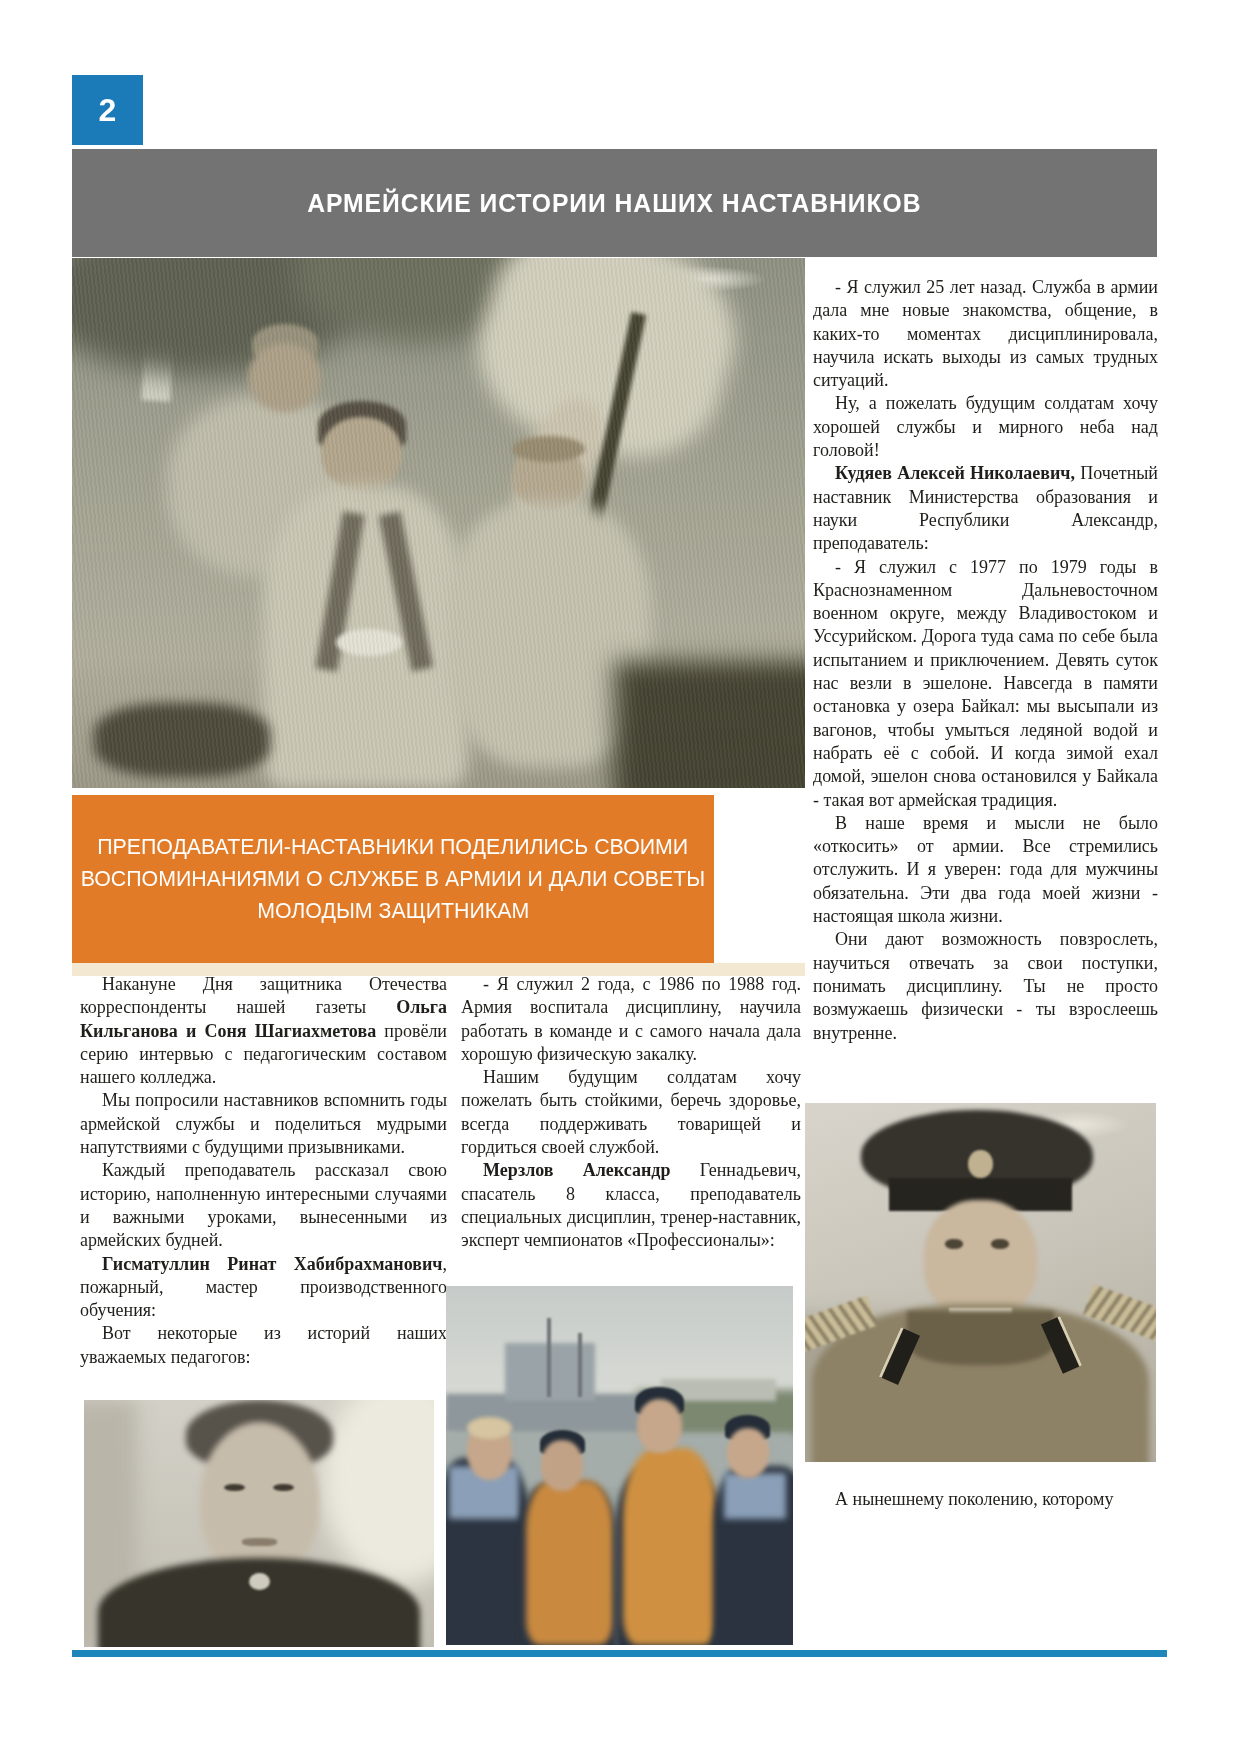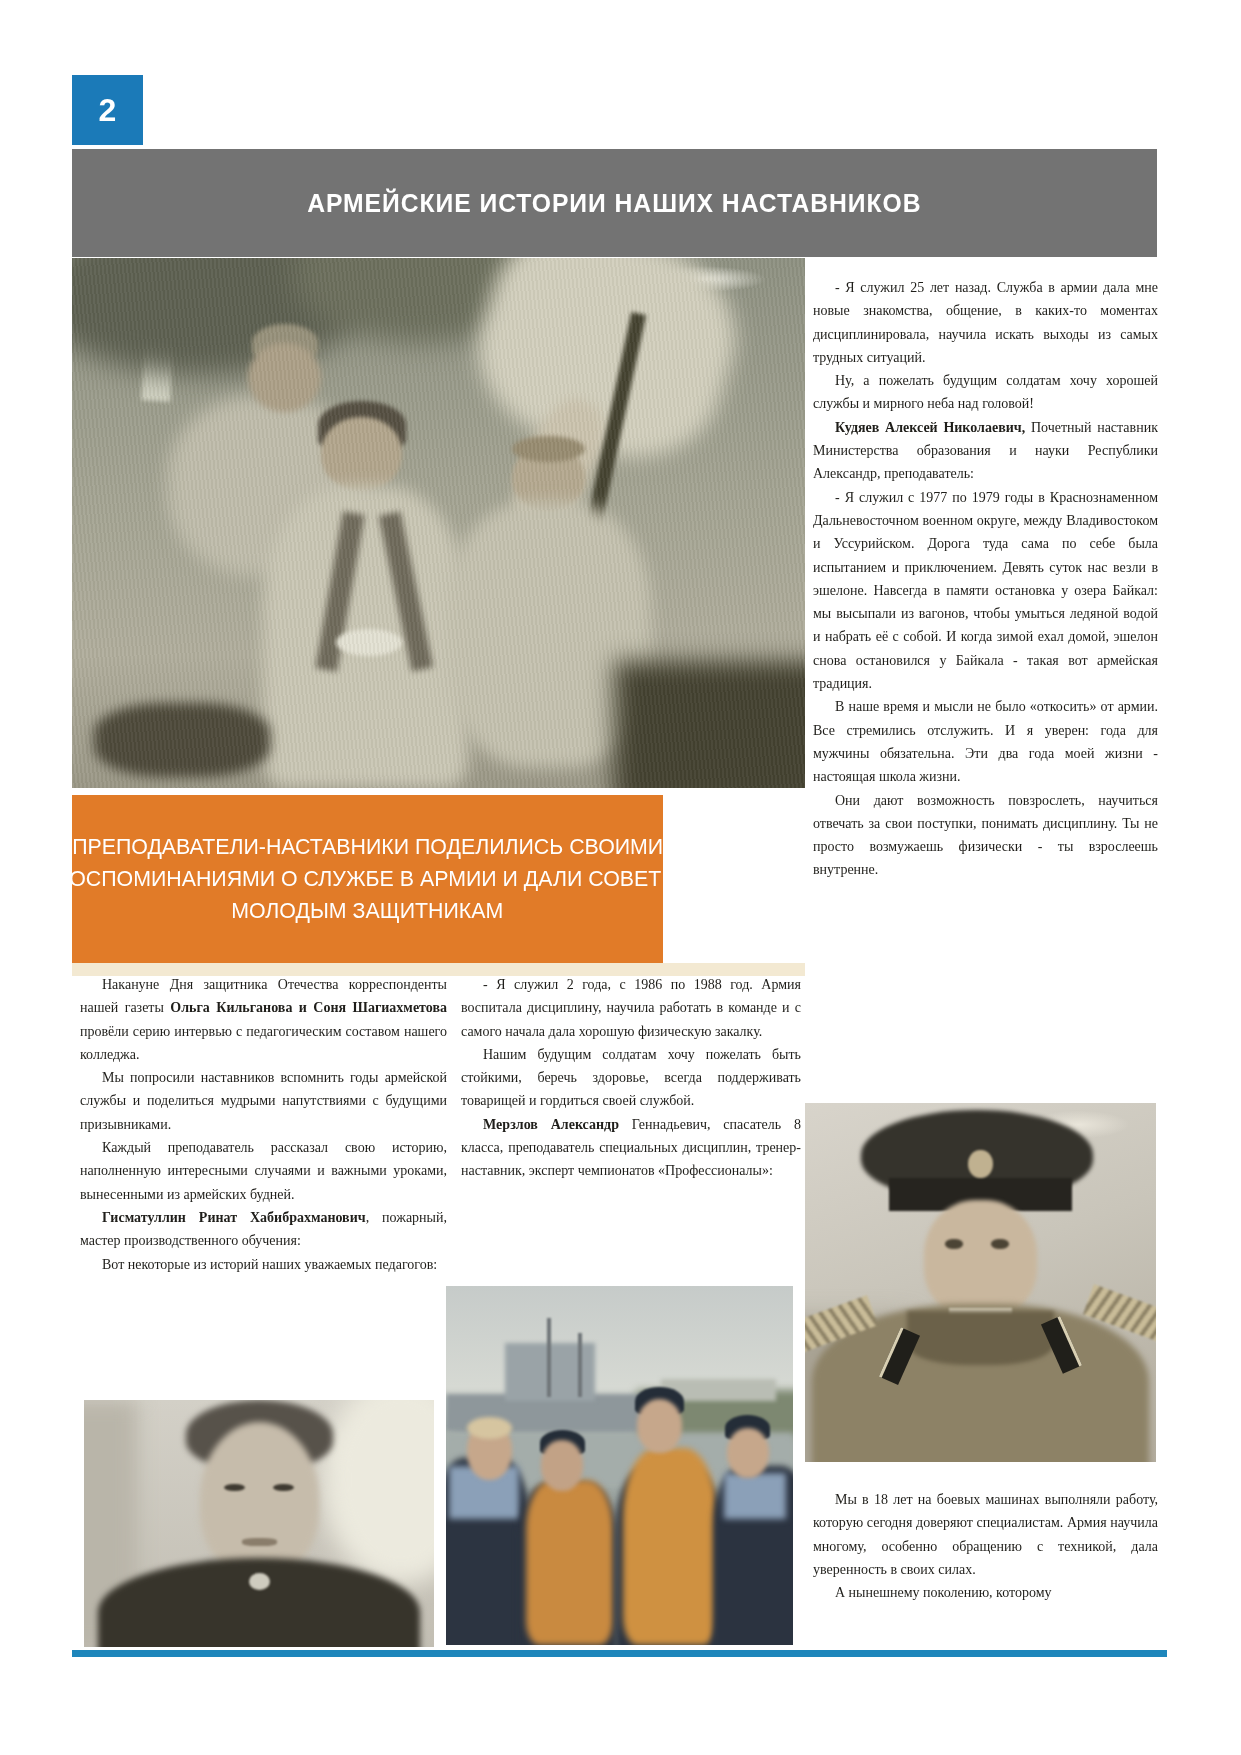--- a/index.html
+++ b/index.html
@@ -13,28 +13,28 @@
   .masthead-box{left:158px;top:74px;width:999px;height:69px;border:4px solid #1b7ab8;
                 box-sizing:border-box;background:#ffffff;display:flex;align-items:center;}
   .masthead-text{color:#1b7ab8;font-family:"Liberation Sans",sans-serif;font-weight:bold;
                  font-size:46px;letter-spacing:1px;white-space:nowrap;
                  transform:scaleX(.82);transform-origin:left center;padding-left:16px;}
   .banner{left:72px;top:149px;width:1085px;height:108px;background:#737373;
           display:flex;align-items:center;justify-content:center;}
   .banner span{color:#ffffff;font-family:"Liberation Sans",sans-serif;font-weight:bold;
                font-size:26px;letter-spacing:1px;white-space:nowrap;transform:scaleX(.95);}
   
-  .caption-box{left:72px;top:795px;width:591px;height:168px;background:#e17b28;
+  .caption-box{left:72px;top:795px;width:642px;height:168px;background:#e17b28;
                display:flex;flex-direction:column;align-items:center;justify-content:center;}
   .caption-box div{color:#ffffff;font-family:"Liberation Sans",sans-serif;font-size:22px;
                    line-height:32px;white-space:nowrap;transform:scaleX(.97);text-align:center;}
   .cream-strip{left:72px;top:963px;width:733px;height:13px;background:#f3e9d2;}
   .bottom-bar{left:72px;top:1650px;width:1095px;height:7px;background:#1e86bb;}
   
-  .col{font-size:14px;line-height:23.3px;text-align:justify;overflow:hidden;}
+  .col{font-size:18px;line-height:23.3px;text-align:justify;overflow:hidden;}
   .col p{margin:0;text-indent:22px;}
   .col .bold{font-weight:bold;}
   .col1{left:80px;top:973px;width:367px;height:424px;}
   .col2{left:461px;top:973px;width:340px;height:312px;}
   .col3top{left:813px;top:276px;width:345px;height:820px;}
   .col3bot{left:813px;top:1488px;width:345px;height:158px;}
   
   .ph{overflow:hidden;}
   .s{position:absolute;}
   .photo-group{left:72px;top:258px;width:733px;height:530px;
@@ -112,21 +112,20 @@
     </div>
   <div class="abs col col3top">
       <p><span>- Я служил 25 лет назад. Служба в армии дала мне новые знакомства, общение, в каких-то моментах дисциплинировала, научила искать выходы из самых трудных ситуаций.</span></p>
       <p><span>Ну, а пожелать будущим солдатам хочу хорошей службы и мирного неба над головой!</span></p>
       <p><span class="bold">Кудяев Алексей Николаевич,</span><span> Почетный наставник Министерства образования и науки Республики Александр, преподаватель:</span></p>
       <p><span>- Я служил с 1977 по 1979 годы в Краснознаменном Дальневосточном военном округе, между Владивостоком и Уссурийском. Дорога туда сама по себе была испытанием и приключением. Девять суток нас везли в эшелоне. Навсегда в памяти остановка у озера Байкал: мы высыпали из вагонов, чтобы умыться ледяной водой и набрать её с собой. И когда зимой ехал домой, эшелон снова остановился у Байкала - такая вот армейская традиция.</span></p>
       <p><span>В наше время и мысли не было «откосить» от армии. Все стремились отслужить. И я уверен: года для мужчины обязательна. Эти два года моей жизни - настоящая школа жизни.</span></p>
       <p><span>Они дают возможность повзрослеть, научиться отвечать за свои поступки, понимать дисциплину. Ты не просто возмужаешь физически - ты взрослеешь внутренне.</span></p>
     </div>
   <div class="abs col col3bot">
-      <p><span>Мы в 18 лет на боевых машинах выполняли работу, которую сегодня доверяют специалистам. Армия научила многому, особенно обращению с техникой, дала уверенность в своих силах.</span></p>
       <p><span>А нынешнему поколению, которому</span></p>
     </div>
 
   <div class="abs ph photo-p1">
     <div class="s" style="left:68%;top:-10%;width:45%;height:85%;background:#eceade;border-radius:50%;filter:blur(12px);"></div>
     <div class="s" style="left:-10%;top:0;width:25%;height:100%;background:#b9b5a9;filter:blur(10px);"></div>
     <div class="s" style="left:29%;top:0;width:42%;height:28%;background:#57524a;border-radius:50% 50% 40% 40%;filter:blur(3px);"></div>
     <div class="s" style="left:33%;top:9%;width:34%;height:62%;background:#c6bcab;border-radius:50% 50% 42% 42%;filter:blur(3px);"></div>
     <div class="s" style="left:40%;top:34%;width:6%;height:3%;background:#3f3a31;border-radius:50%;filter:blur(1px);"></div>
     <div class="s" style="left:54%;top:34%;width:6%;height:3%;background:#3f3a31;border-radius:50%;filter:blur(1px);"></div>

